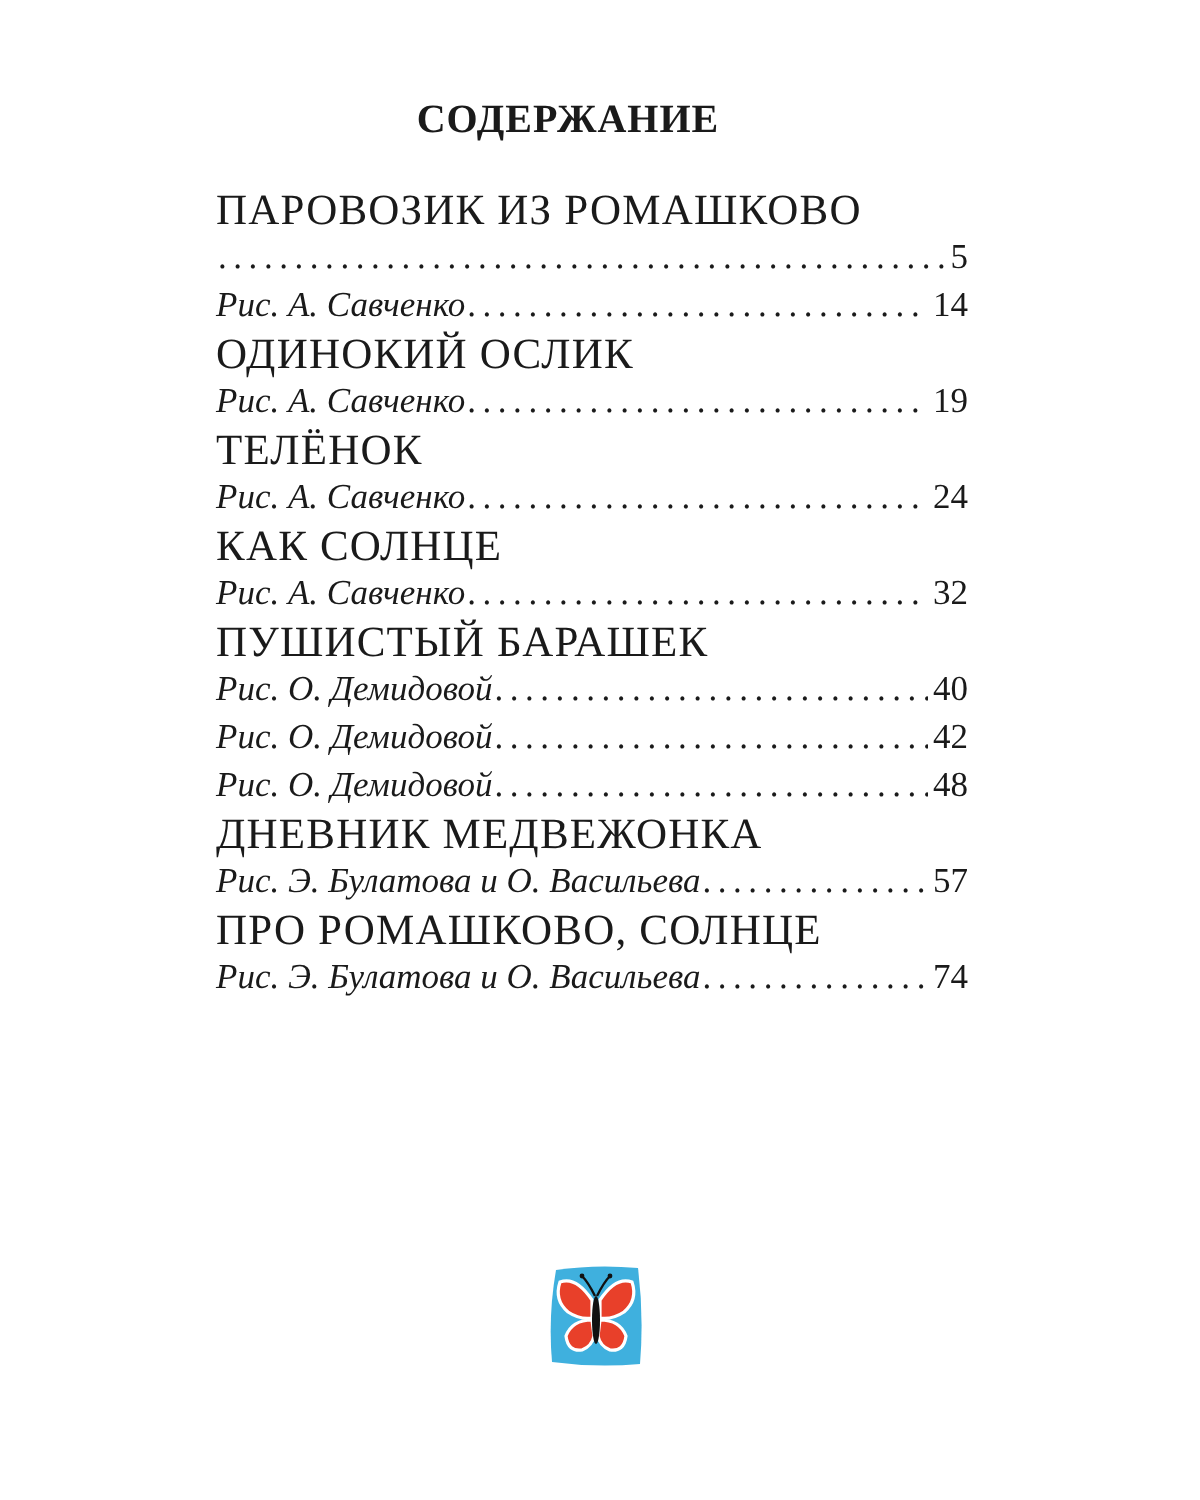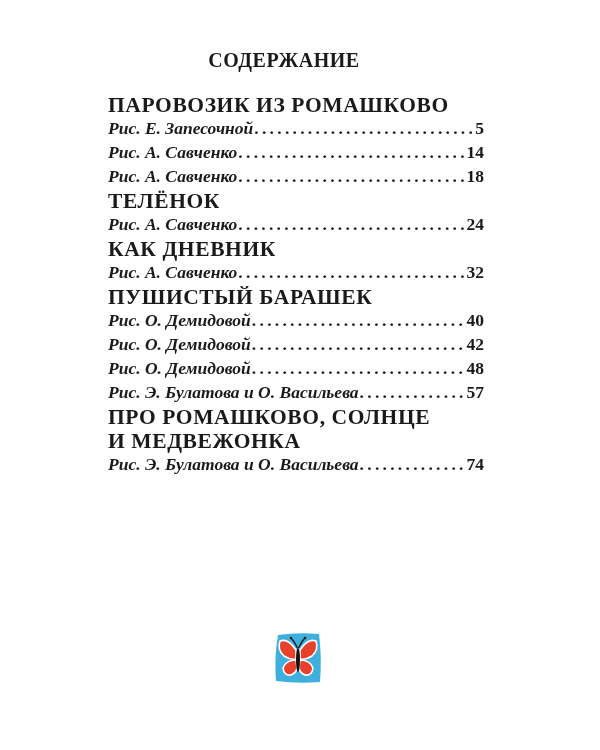--- a/index.html
+++ b/index.html
@@ -1,67 +1,67 @@
 <!DOCTYPE html>
 <html><head>
 <meta charset="utf-8">
 <style>
   html, body { margin:0; padding:0; background:#ffffff; }
   body { width:600px; height:750px; position:relative; overflow:hidden;
          font-family:"Liberation Serif","DejaVu Serif",serif; color:#1a1a1a; }
   .title { position:absolute; top:49px; left:0; width:488px; text-align:center;
            font-weight:bold; font-size:20px; letter-spacing:0.5px;margin-left:40px; }
   .toc { position:absolute; left:108px; top:93px; width:376px; }
-  .entry { margin:0;font-weight:bold; }
+  .entry { margin:0; }
   .heading { font-size:21.5px; line-height:24px; letter-spacing:0.6px; white-space:nowrap; }
   .sub { display:flex; align-items:baseline; font-size:17.5px; line-height:23px; margin-bottom:1px; }
   .sub .credit { font-style:italic; white-space:nowrap; }
   .sub .dots { flex:1; overflow:hidden; white-space:nowrap; margin:0 3px 0 1px; letter-spacing:3.2px; }
   .sub .dots::before { content:". . . . . . . . . . . . . . . . . . . . . . . . . . . . . . . . . . . . . . . . . . . . . . . . . . . . . . . . . . . . . . . . . . . . . . . . . . . . . ."; letter-spacing:0; word-spacing:-1.1px; }
   .sub .page { white-space:nowrap; }
   .butterfly { position:absolute; left:274px; top:632px; width:48px; height:52px; }
 </style>
 </head>
 <body>
 
 <div class="title">СОДЕРЖАНИЕ</div>
 
 <div class="toc">
   <div class="entry">
     <div class="heading">ПАРОВОЗИК ИЗ РОМАШКОВО</div>
     <div class="sub">
-        <span class="credit">Рис. Е. Запесочной</span>
         <span class="dots"></span>
         <span class="page">5</span>
       </div>
   </div>
   <div class="entry">
     <div class="sub">
         <span class="credit">Рис. А. Савченко</span>
         <span class="dots"></span>
         <span class="page">14</span>
       </div>
   </div>
   <div class="entry">
+    <div class="heading">ОДИНОКИЙ ОСЛИК</div>
     <div class="sub">
         <span class="credit">Рис. А. Савченко</span>
         <span class="dots"></span>
-        <span class="page">18</span>
+        <span class="page">19</span>
       </div>
   </div>
   <div class="entry">
     <div class="heading">ТЕЛЁНОК</div>
     <div class="sub">
         <span class="credit">Рис. А. Савченко</span>
         <span class="dots"></span>
         <span class="page">24</span>
       </div>
   </div>
   <div class="entry">
-    <div class="heading">КАК ДНЕВНИК</div>
+    <div class="heading">КАК СОЛНЦЕ</div>
     <div class="sub">
         <span class="credit">Рис. А. Савченко</span>
         <span class="dots"></span>
         <span class="page">32</span>
       </div>
   </div>
   <div class="entry">
     <div class="heading">ПУШИСТЫЙ БАРАШЕК</div>
     <div class="sub">
         <span class="credit">Рис. О. Демидовой</span>
@@ -77,29 +77,29 @@
       </div>
   </div>
   <div class="entry">
     <div class="sub">
         <span class="credit">Рис. О. Демидовой</span>
         <span class="dots"></span>
         <span class="page">48</span>
       </div>
   </div>
   <div class="entry">
+    <div class="heading">ДНЕВНИК МЕДВЕЖОНКА</div>
     <div class="sub">
         <span class="credit">Рис. Э. Булатова и О. Васильева</span>
         <span class="dots"></span>
         <span class="page">57</span>
       </div>
   </div>
   <div class="entry">
     <div class="heading">ПРО РОМАШКОВО, СОЛНЦЕ</div>
-    <div class="heading">И МЕДВЕЖОНКА</div>
     <div class="sub">
         <span class="credit">Рис. Э. Булатова и О. Васильева</span>
         <span class="dots"></span>
         <span class="page">74</span>
       </div>
   </div>
 </div>
 
 <div class="butterfly">
   <svg width="48" height="52" viewBox="0 0 48 52">

